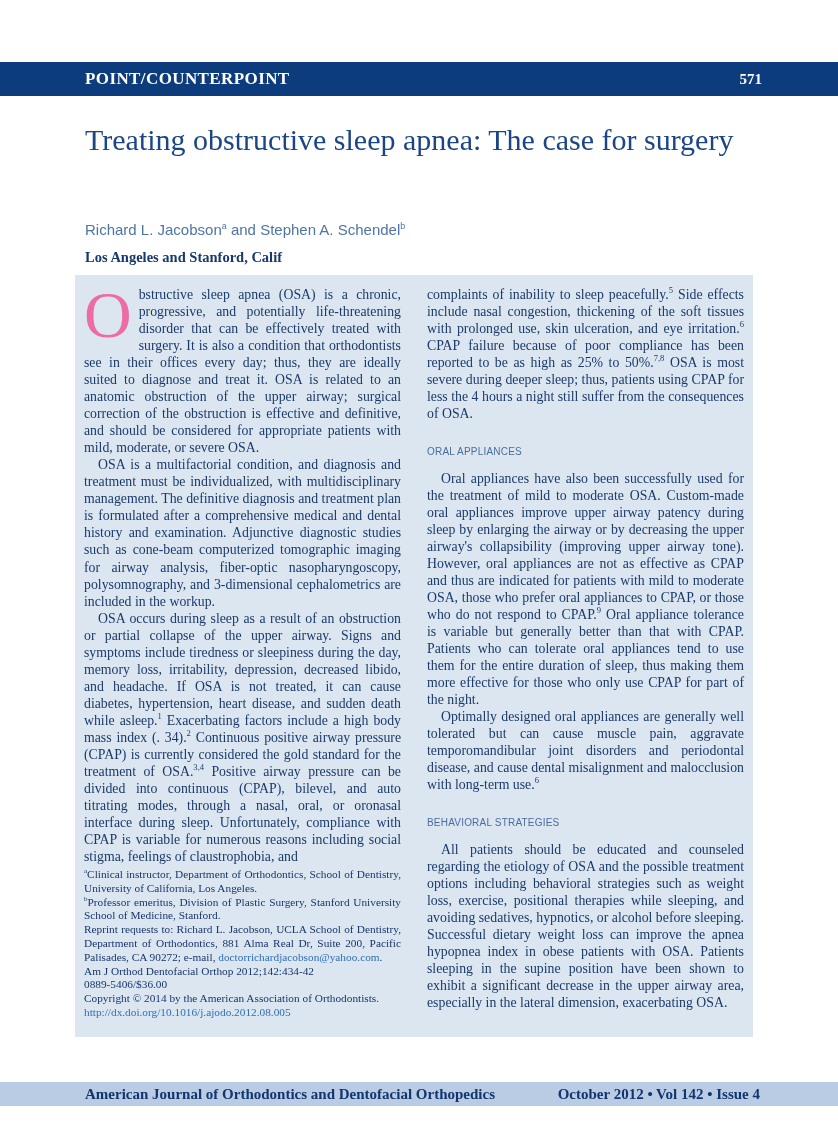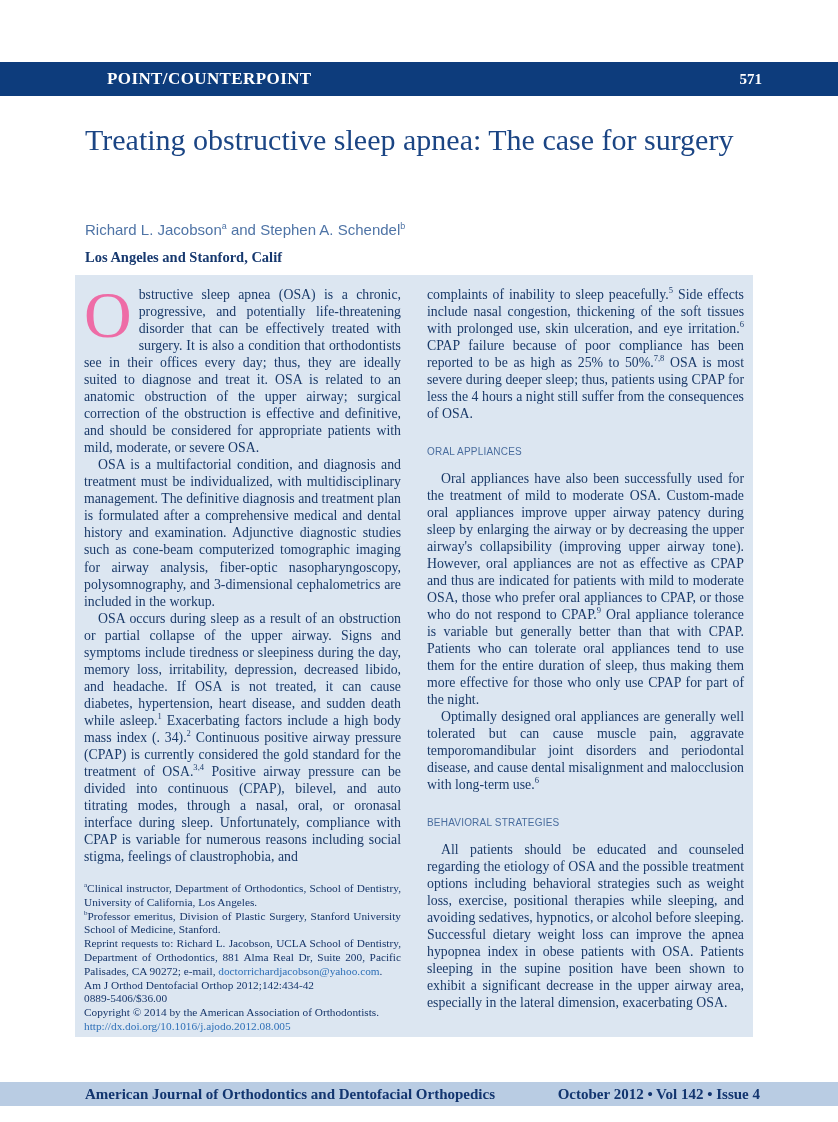--- a/index.html
+++ b/index.html
@@ -1,41 +1,41 @@
 <!DOCTYPE html>
 <html><head>
 <meta charset="utf-8">
 <style>
   html,body{margin:0;padding:0;background:#ffffff;}
   .page{position:relative;width:838px;height:1122px;background:#ffffff;overflow:hidden;
         font-family:"Liberation Serif",serif;}
   
   .header-bar{position:absolute;top:62px;left:0;width:838px;height:34px;background:#0d3c7c;
         color:#ffffff;display:flex;align-items:center;justify-content:space-between;
-        box-sizing:border-box;padding:0 76px 0 107px;}
+        box-sizing:border-box;padding:0 76px 0 85px;}
   .header-label{font-family:"Liberation Serif",serif;font-weight:bold;font-size:17px;letter-spacing:0.4px;}
   .page-number{font-family:"Liberation Serif",serif;font-weight:bold;font-size:15px;}
   
   .article-title{position:absolute;top:121px;left:85px;width:700px;font-size:30px;line-height:1.24;
         color:#1b4584;font-family:"Liberation Serif",serif;}
   .authors{position:absolute;top:221px;left:85px;font-family:"Liberation Sans",sans-serif;
         font-size:15px;color:#4f74a6;}
   .authors sup{font-size:0.6em;}
   .affiliation{position:absolute;top:249px;left:85px;font-size:14.5px;color:#16386e;font-weight:bold;}
   
   .body-panel{position:absolute;top:275px;left:75px;width:678px;height:762px;background:#dce6f1;
         box-sizing:border-box;padding:11px 9px 0 9px;display:flex;gap:26px;overflow:hidden;}
   .col{flex:1;font-size:13.8px;line-height:1.235;color:#1a3a69;text-align:justify;min-width:0;}
   .col p{margin:0;}
   .col p.indent{text-indent:14px;}
   .drop-cap{float:left;font-size:66px;line-height:52px;color:#ee6ca6;margin:3px 7px 0 0;}
   sup{font-size:0.62em;line-height:0;}
   .section-heading{font-family:"Liberation Sans",sans-serif;font-size:10px;color:#4a6d9e;
         margin:24px 0 11px 0;text-align:left;letter-spacing:0.2px;}
-  .footnotes{margin-top:17px;font-size:11.3px;line-height:1.22;text-align:justify;color:#17366a;}
+  .footnotes{margin-top:3px;font-size:11.3px;line-height:1.22;text-align:justify;color:#17366a;}
   .footnote{margin:0;}
   .doc-link{color:#2d6fb7;text-decoration:none;cursor:pointer;}
   
   .footer-bar{position:absolute;top:1082px;left:0;width:838px;height:24px;background:#b9cce3;
         color:#12356f;display:flex;align-items:center;justify-content:space-between;
         box-sizing:border-box;padding:0 78px 0 85px;font-weight:bold;font-size:15px;}
 </style>
 </head>
 <body>
 

